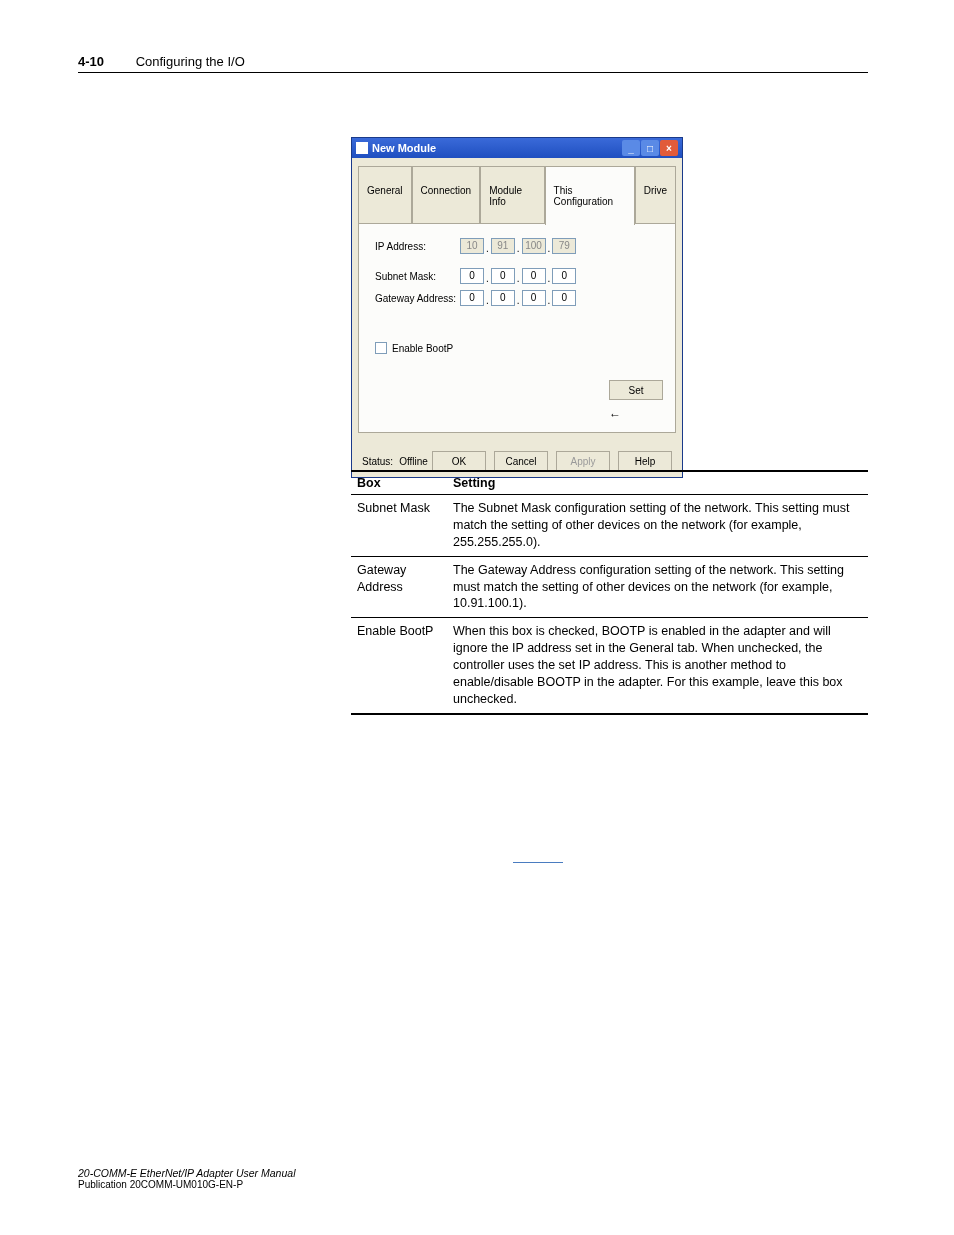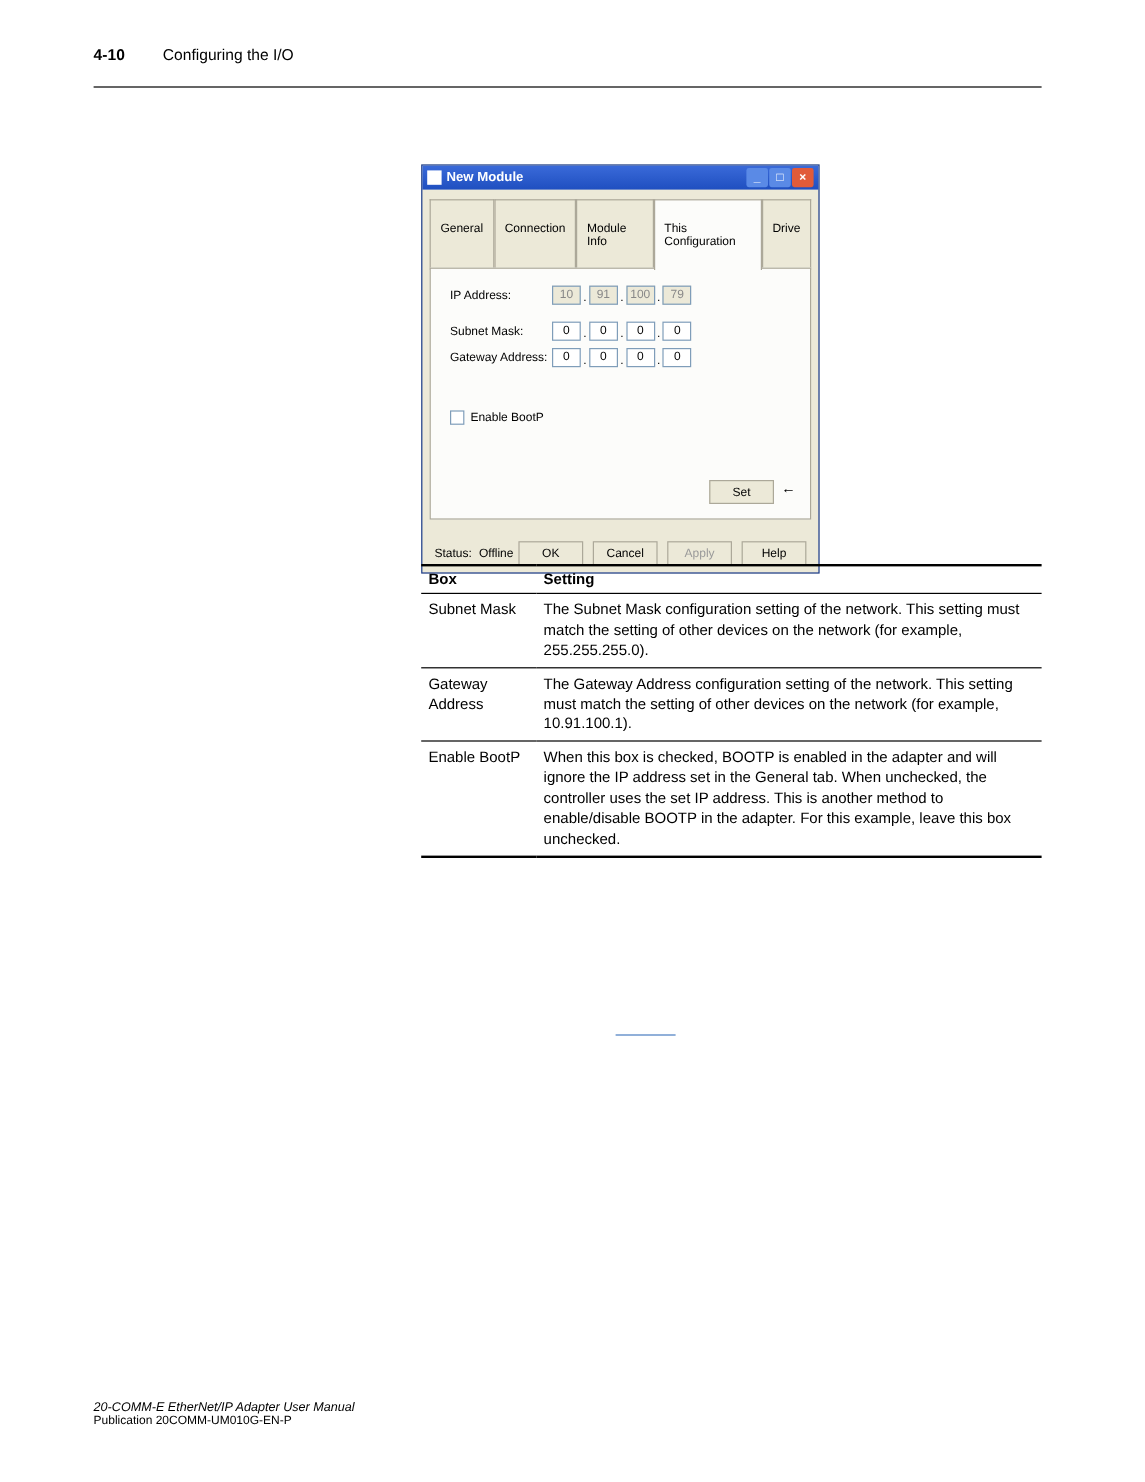--- a/index.html
+++ b/index.html
@@ -6,21 +6,21 @@
   body {
     width: 954px;
     height: 1235px;
     background: #fff;
     font-family: Arial, Helvetica, sans-serif;
     position: relative;
     color: #000;
   }
   .page-header {
     position: absolute;
-    top: 38px;
+    top: 54px;
     left: 78px;
     font-size: 13px;
   }
   .page-header .num { font-weight: bold; margin-right: 28px; }
   .page-header .title { }
   .hr-top {
     position: absolute;
     top: 72px;
     left: 78px;
     width: 790px;
@@ -102,21 +102,21 @@
     font-size: 10px;
     line-height: 14px;
     display: inline-block;
   }
   .ip-box.disabled { background: #ece9d8; color: #888; }
   .ip-dot { padding: 0 2px; }
 
   .chk-row { display: flex; align-items: center; margin-top: 36px; font-size: 10px; }
   .chk { width: 12px; height: 12px; border: 1px solid #7f9db9; background: #fff; margin-right: 5px; }
 
-  .set-row { position: absolute; right: 12px; bottom: 12px; display: flex; align-items: flex-start; gap: 6px; }
+  .set-row { position: absolute; right: 12px; bottom: 12px; display: flex; align-items: flex-start; gap: 6px; flex-direction: column; }
   .btn {
     min-width: 54px; height: 20px;
     border: 1px solid #aca899;
     background: #ece9d8;
     font-size: 10px;
     display: inline-flex;
     align-items: center;
     justify-content: center;
     padding: 0 8px;
   }

